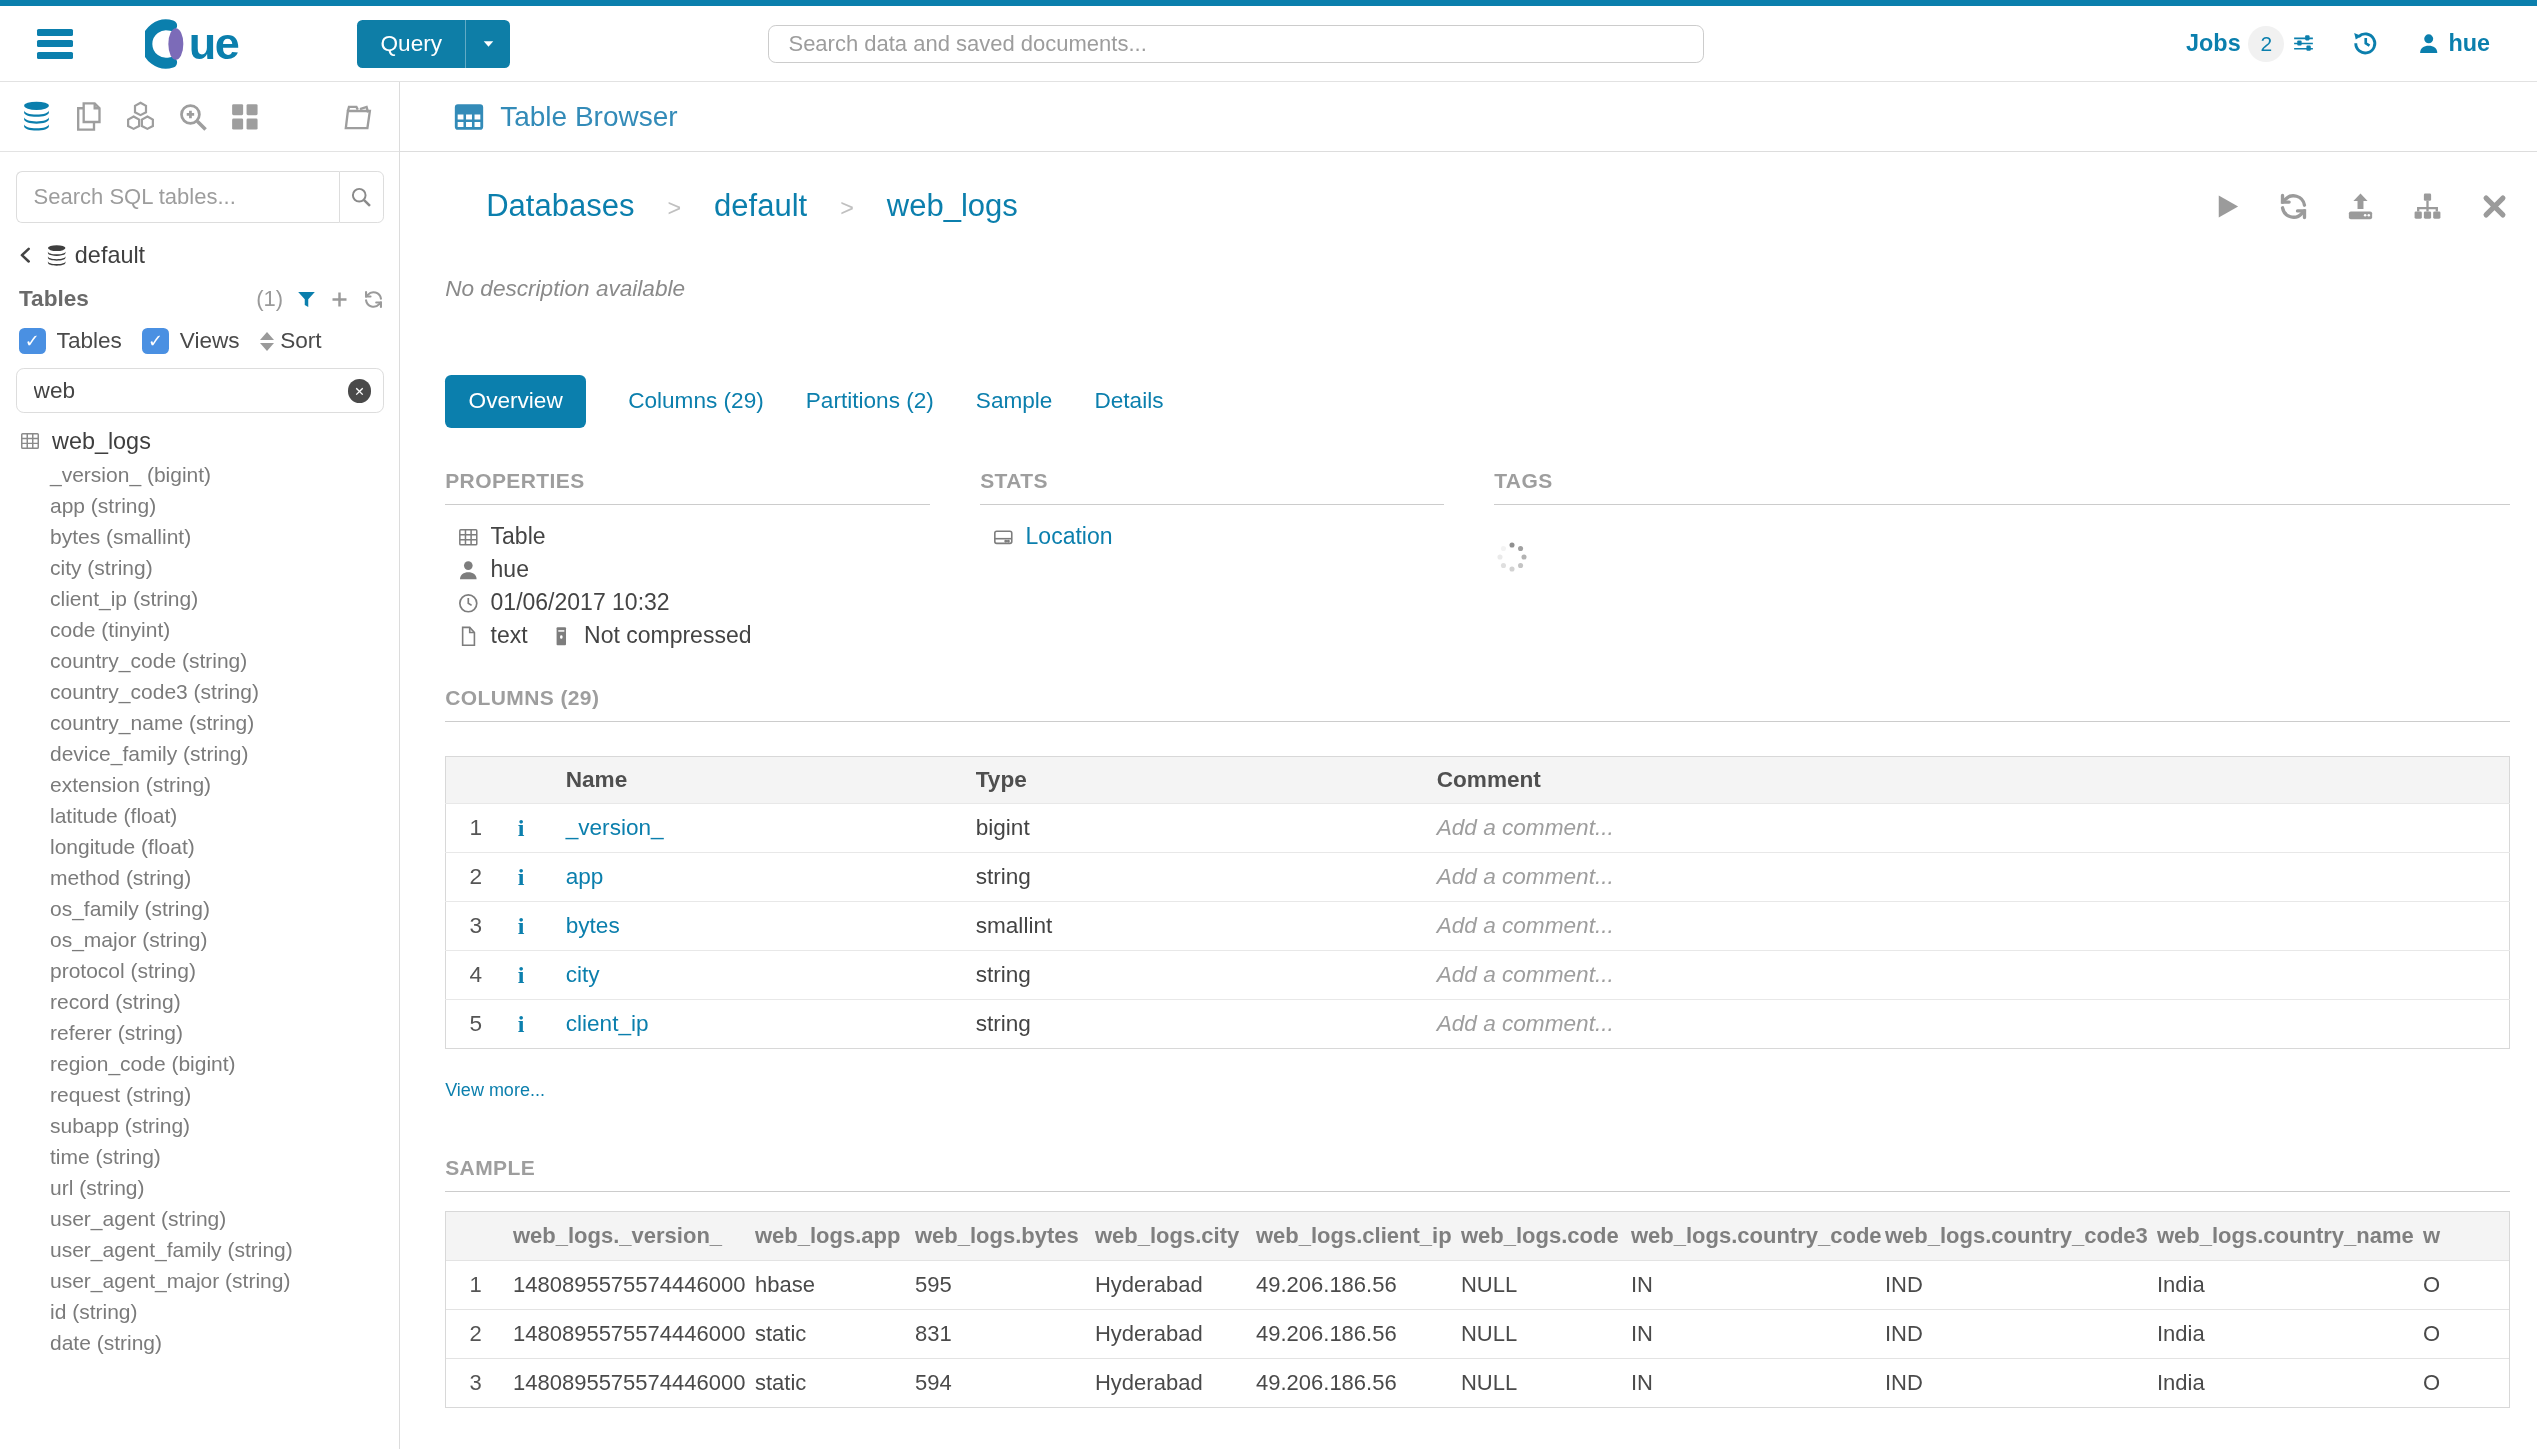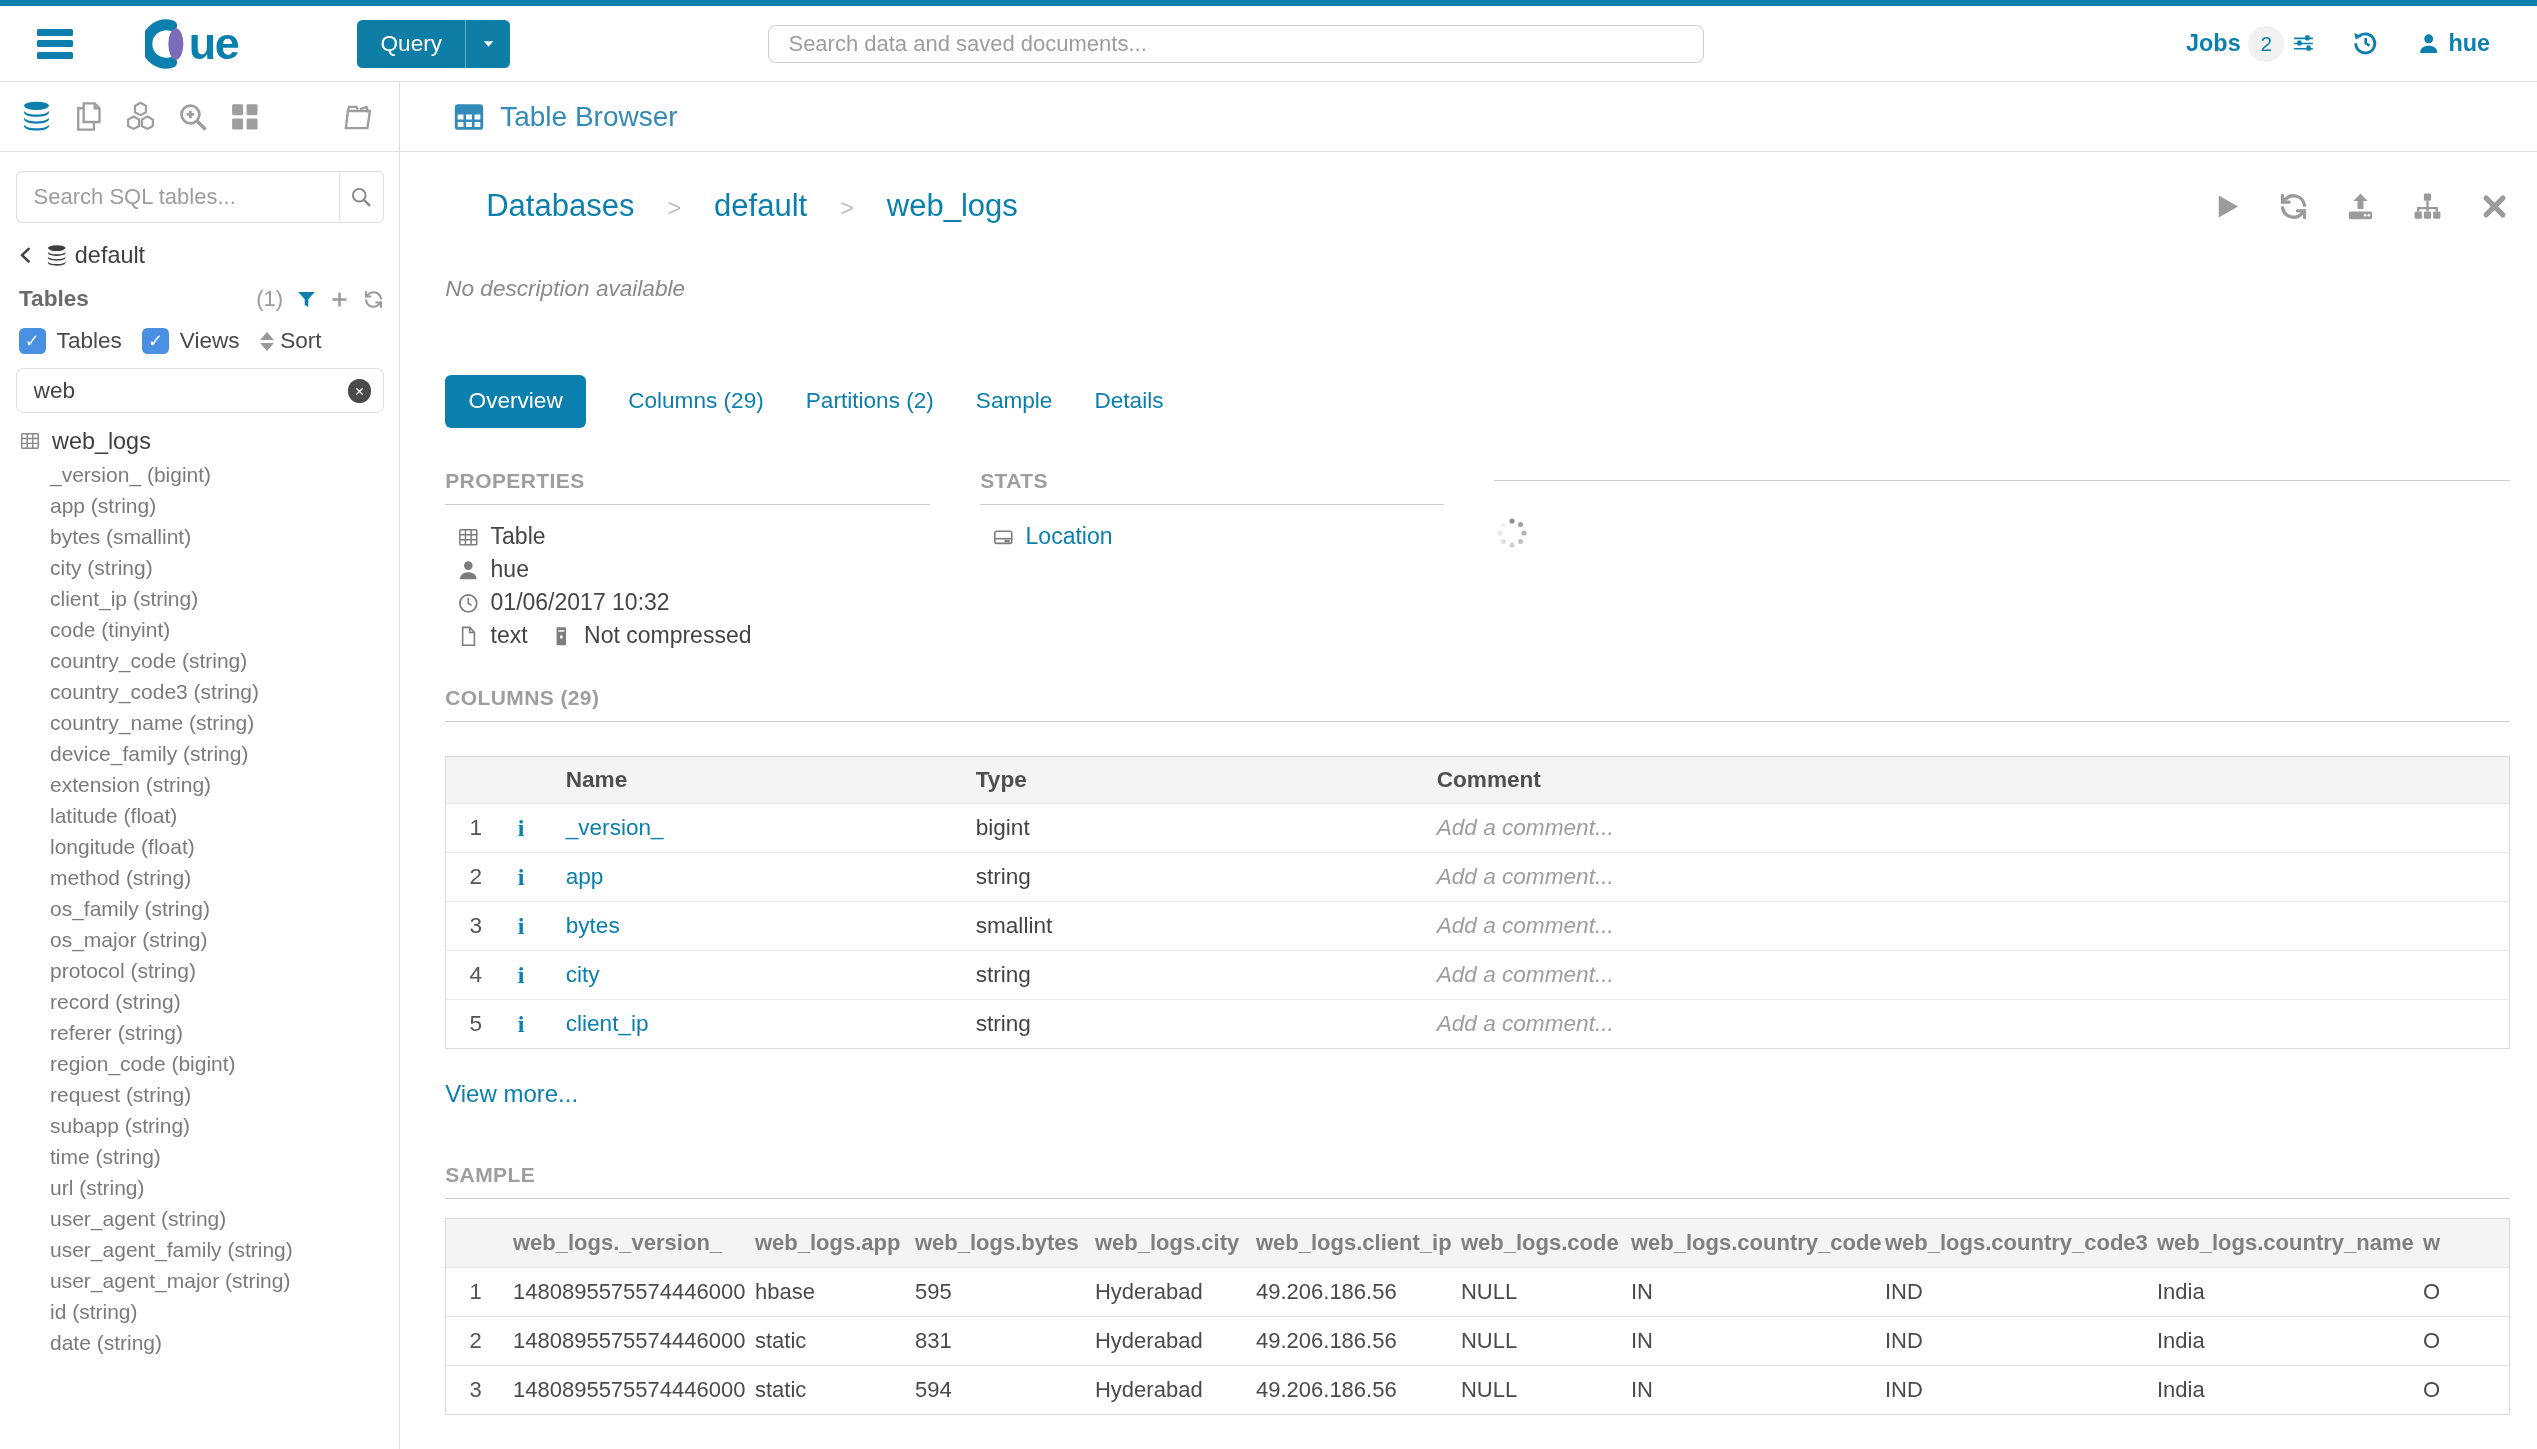--- a/index.html
+++ b/index.html
@@ -107,21 +107,21 @@
   .spinner { margin-top:34px; color:#8a8a8a; } .spinner svg { width:36px; height:36px; }
   .columns-section { margin-top:34px; }
   .cols-table { margin-top:34px; width:100%; border-collapse:collapse; border:0.8px solid #d8d8d8; table-layout:fixed; }
   .cols-table th { background:#f4f4f4; height:47px; text-align:left; font-size:22.6px; font-weight:bold; color:#4f4f4f; padding-left:11px; }
   .cols-table td { height:49px; border-top:0.8px solid #e8e8e8; font-size:22.6px; padding-left:11px; white-space:nowrap; overflow:hidden; }
   .cols-table td.num { padding-left:23.4px; color:#555; }
   .cols-table td.info { color:#0b7fad; font-weight:bold; font-family:"Liberation Serif",serif; font-size:24px; cursor:pointer; }
   .cols-table td.cname { color:#0b7fad; cursor:pointer; }
   .cols-table td.ctype { color:#444; }
   .cols-table td.ccomment { color:#9e9e9e; font-style:italic; cursor:text; }
-  .view-more { margin-top:31px; font-size:24px; color:#0b7fad; cursor:pointer; }
+  .view-more { margin-top:31px; font-size:18px; color:#0b7fad; cursor:pointer; }
   .sample-section { margin-top:55px; }
   .sample-wrap { margin-top:19px; width:100%; overflow:hidden; border:0.8px solid #d8d8d8; }
   .sample-table { width:2062px; border-collapse:collapse; table-layout:fixed; }
   .sample-table th { background:#f4f4f4; height:48px; text-align:left; font-size:22px; font-weight:bold; color:#7f7f7f; padding-left:7.8px; white-space:nowrap; }
   .sample-table td { height:49px; border-top:0.8px solid #e3e3e3; font-size:22px; color:#4a4a4a; padding-left:7.8px; white-space:nowrap; overflow:hidden; }
   .sample-table td.num { padding-left:23.4px; color:#555; }
 </style>
 </head>
 <body>
 
@@ -473,20 +473,21 @@
                   <circle cx="14.6" cy="16.2" r="0.7" fill="currentColor"></circle>
                     <circle cx="17.4" cy="16.2" r="0.7" fill="currentColor"></circle>
                 </svg>
               </span>
               <span class="loc-link">Location</span>
             </div>
           </div>
         </div>
 
         <div class="sec">
+          <div class="sec-title">TAGS</div>
           <div class="sec-rule full"></div>
           <span class="icon spinner">
             <svg viewBox="0 0 24 24" fill="currentColor">
               <circle cx="12" cy="4" r="1.7" opacity=".95"></circle>
                 <circle cx="17.7" cy="6.3" r="1.7" opacity=".8"></circle>
               <circle cx="20" cy="12" r="1.7" opacity=".65"></circle>
                 <circle cx="17.7" cy="17.7" r="1.7" opacity=".5"></circle>
               <circle cx="12" cy="20" r="1.7" opacity=".38"></circle>
                 <circle cx="6.3" cy="17.7" r="1.7" opacity=".27"></circle>
               <circle cx="4" cy="12" r="1.7" opacity=".18"></circle>

